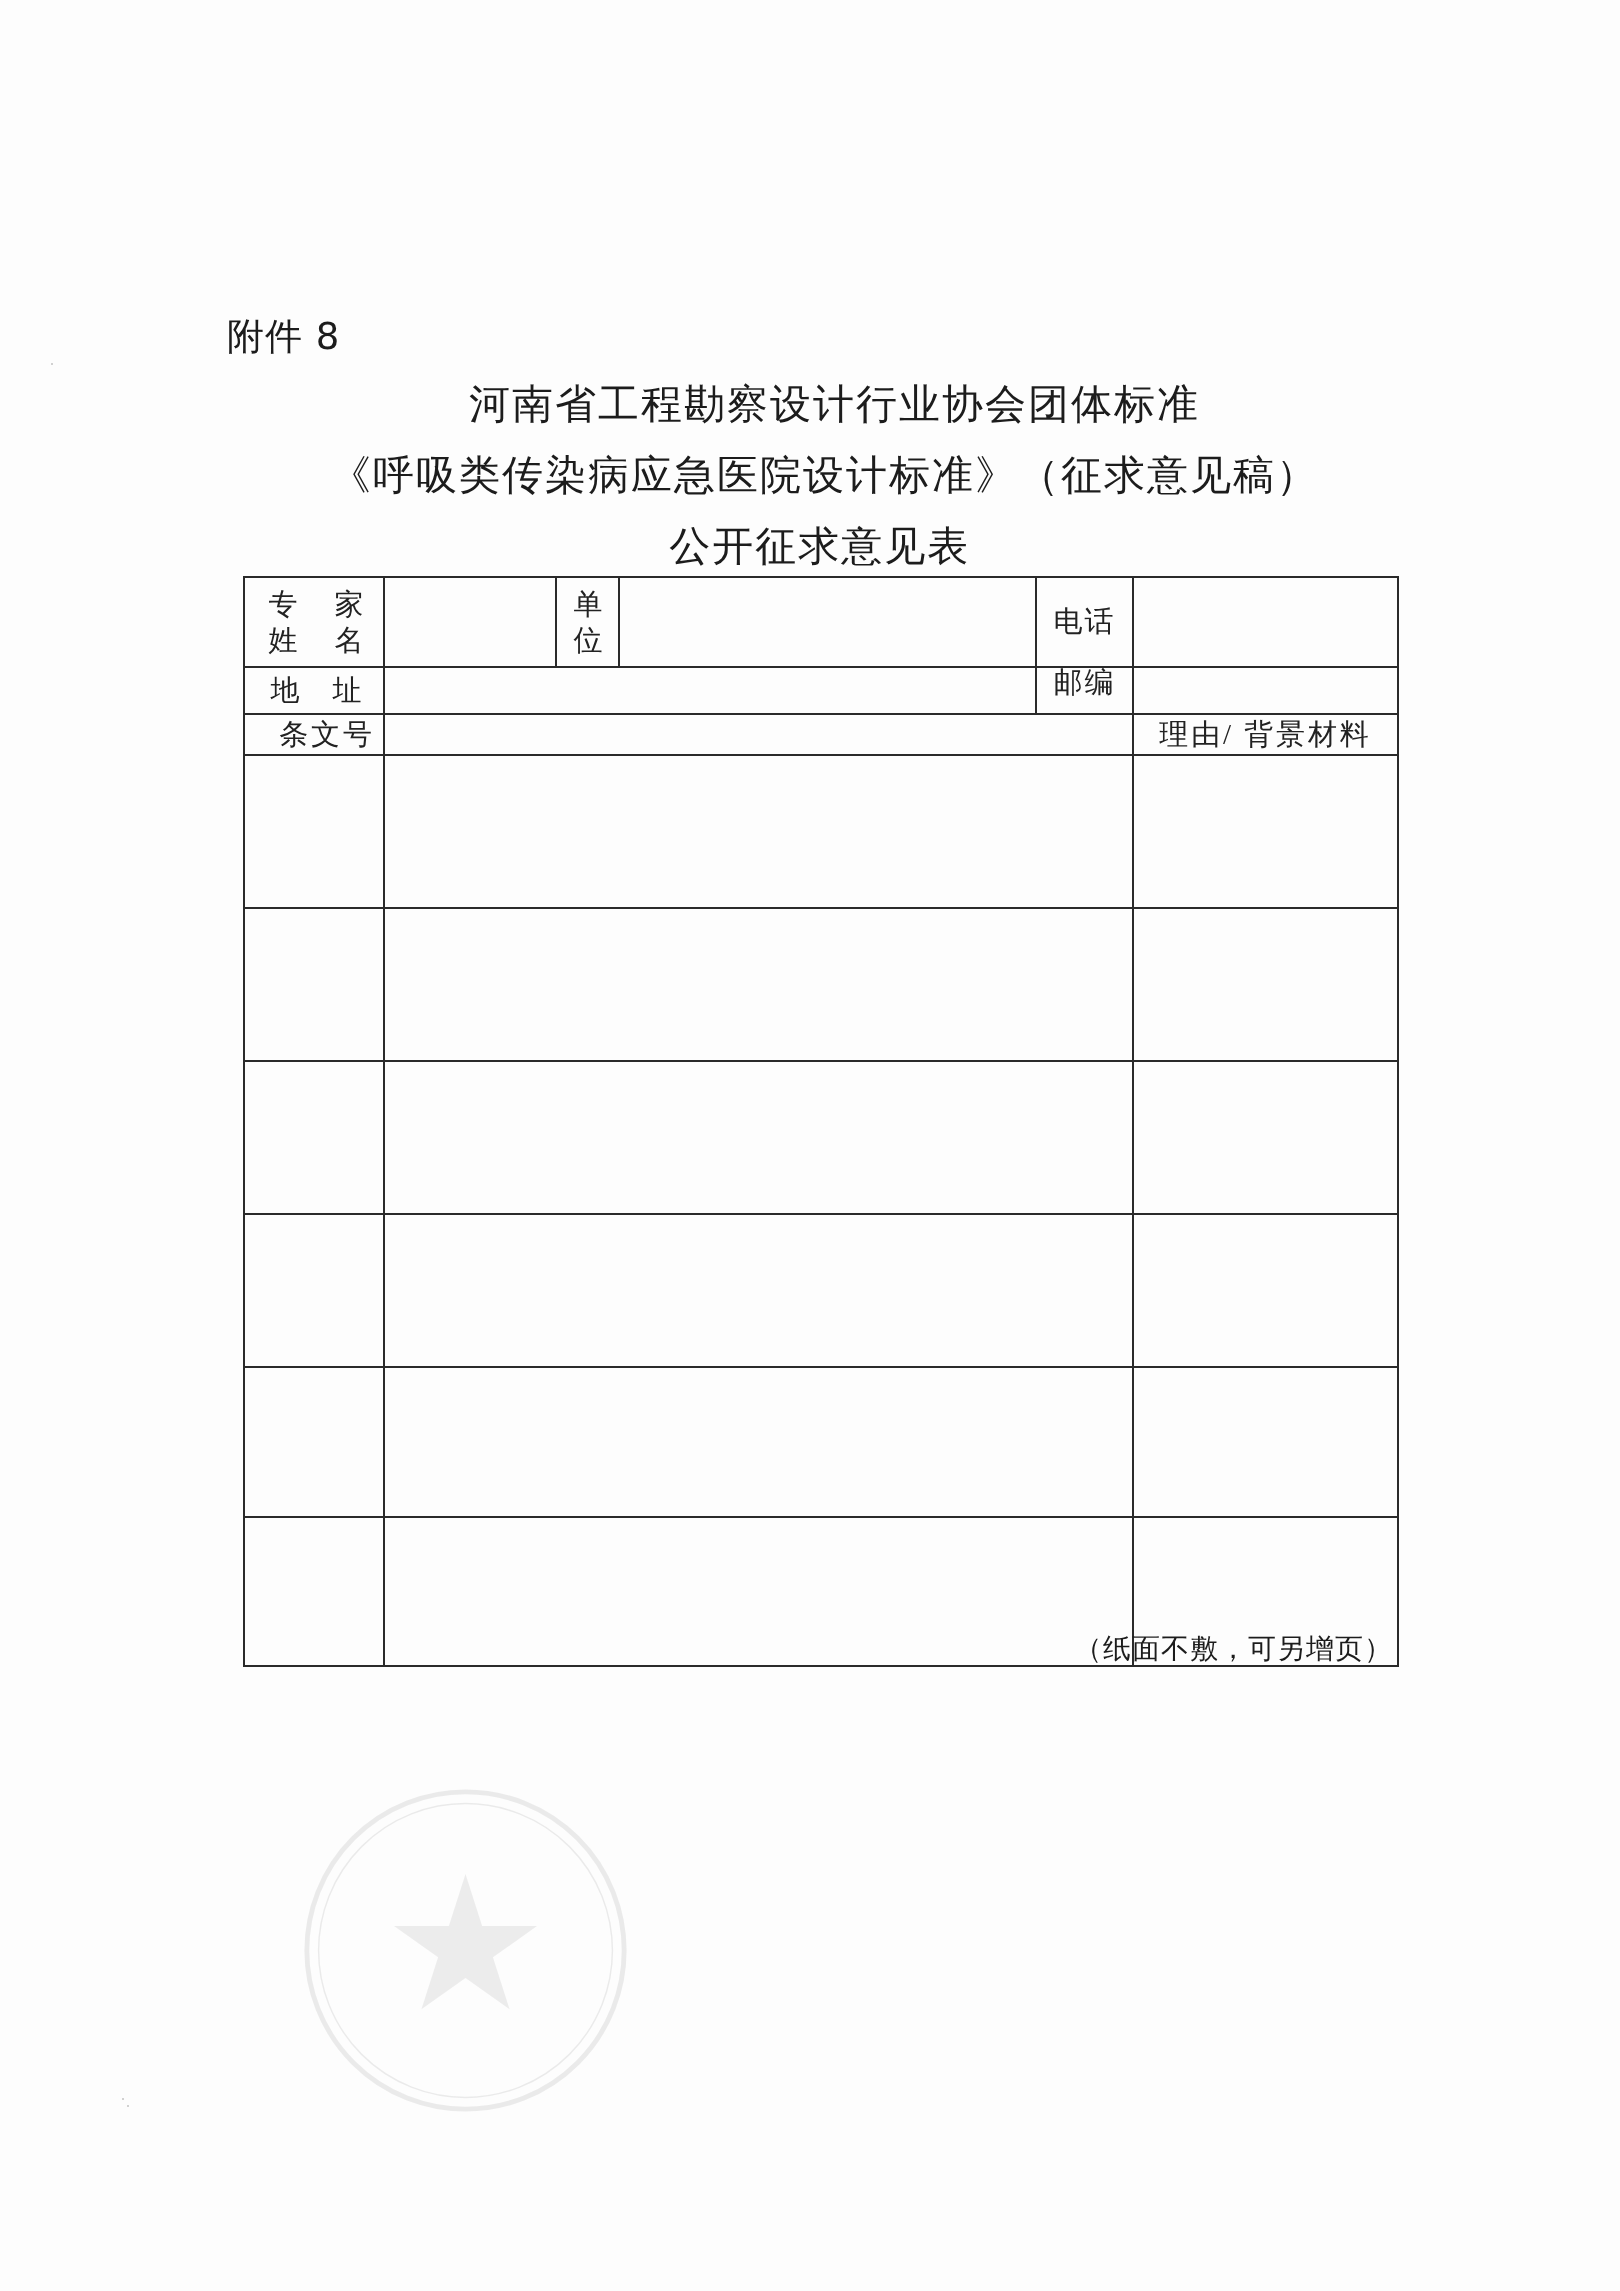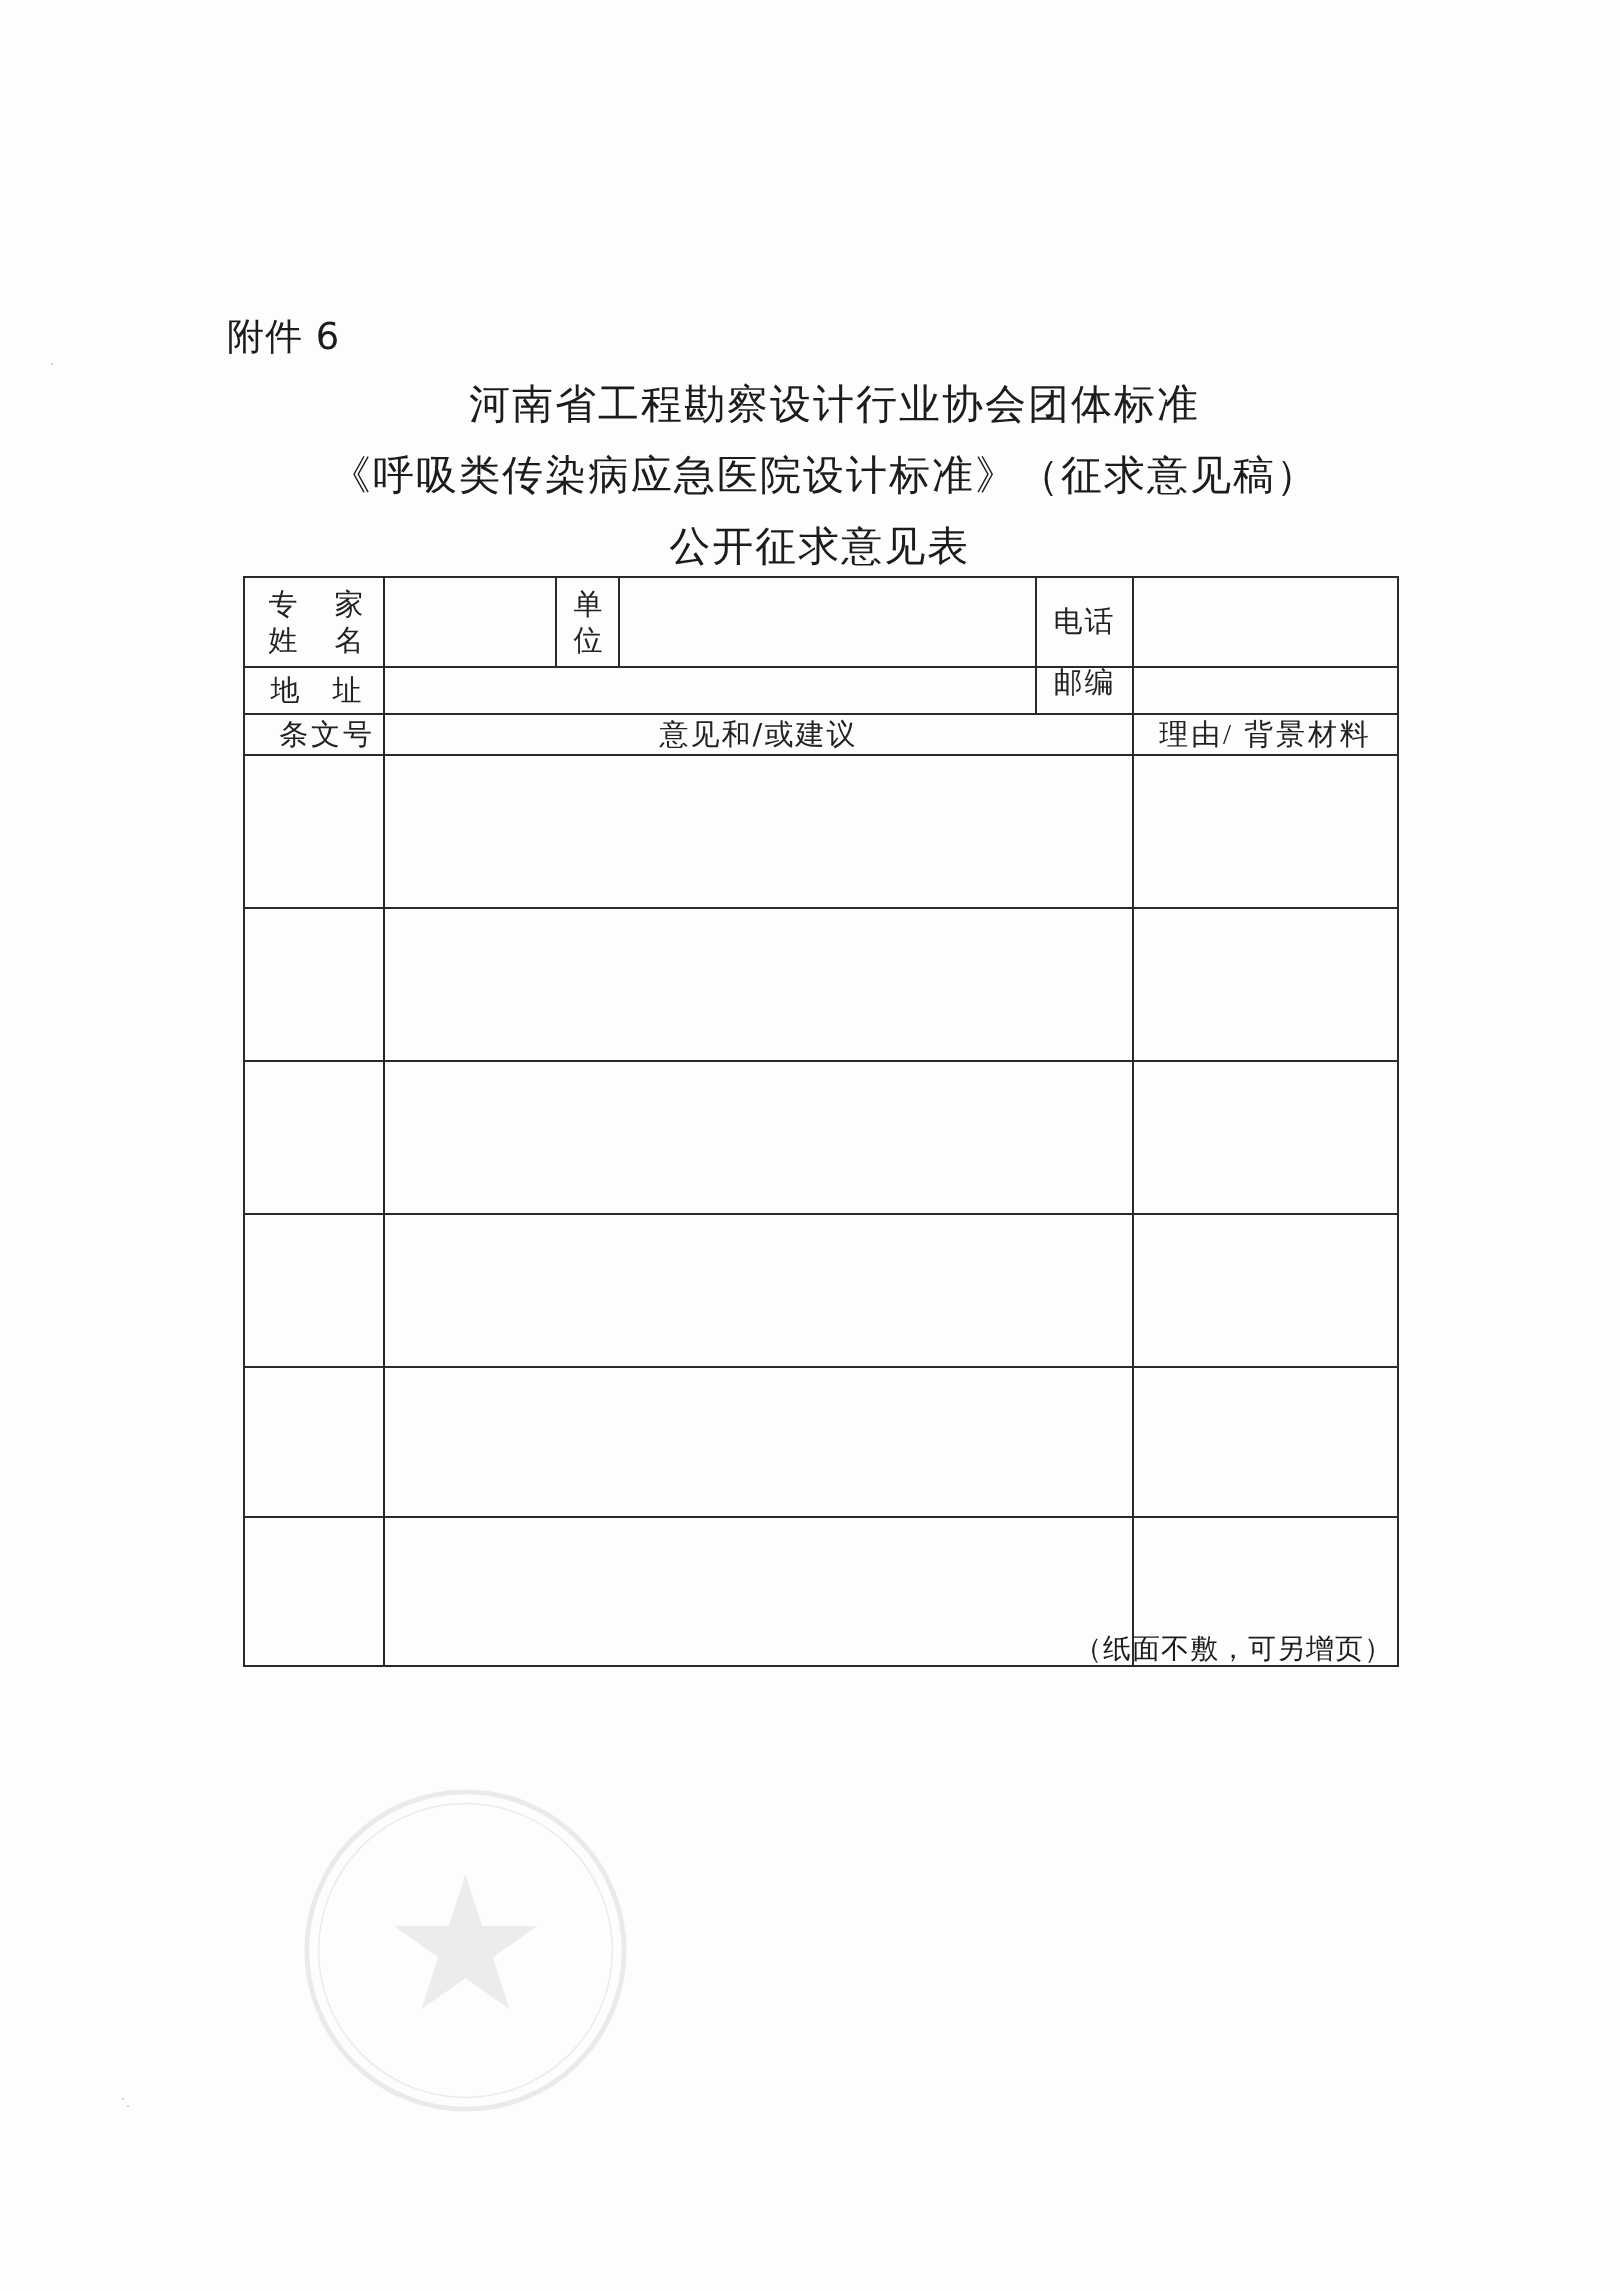--- a/index.html
+++ b/index.html
@@ -24,21 +24,21 @@
   .spread { justify-content: space-between; padding: 0 21.6px 0 25.5px; box-sizing: border-box; }
 
   #footnote { left: 1074px; top: 1630px; font-size: 28px; letter-spacing: 1px; }
 
   #seal { left: 299px; top: 1784px; width: 333px; height: 333px; opacity: 0.12; }
   .scan-dot { position: absolute; width: 2px; height: 2px; background: #888; border-radius: 1px; opacity: .5; }
 </style>
 </head>
 <body>
 
-<div id="attach-label" class="abs">附件 6</div>
+<div id="attach-label" class="abs">附件 8</div>
 
 <div id="title-1" class="abs title">河南省工程勘察设计行业协会团体标准</div>
 <div id="title-2" class="abs title">《呼吸类传染病应急医院设计标准》（征求意见稿）</div>
 <div id="title-3" class="abs title">公开征求意见表</div>
 
 <div id="form" class="abs">
 
   <div class="line-h" style="left:0;top:0;width:1156px;"></div>
   <div class="line-h" style="left:0;top:1089px;width:1156px;"></div>
   <div class="line-v" style="left:0;top:0;height:1091px;"></div>
@@ -84,21 +84,20 @@
   <div class="cell-label spread" style="left:2px;top:92px;width:138px;height:45px;">
     <span>地</span>
     <span>址</span>
   </div>
   <div class="cell-input" style="left:142px;top:92px;width:650px;height:45px;"></div>
 
   <div class="cell-label" style="left:794px;top:92px;width:95px;height:30px;letter-spacing:2px;">邮编</div>
   <div class="cell-input" style="left:891px;top:92px;width:263px;height:45px;"></div>
 
   <div class="cell-label" style="left:2px;top:139px;width:138px;height:39px;letter-spacing:2.9px;padding-left:13px;">条文号</div>
-  <div class="cell-label" style="left:142px;top:139px;width:747px;height:39px;letter-spacing:2px;">意见和/或建议</div>
   <div class="cell-label" style="left:891px;top:139px;width:263px;height:39px;letter-spacing:2.9px;font-family:Liberation Serif, serif;">理由/ 背景材料</div>
 
   <div class="cell-input" style="left:2px;top:180px;width:138px;height:151px;"></div>
   <div class="cell-input" style="left:142px;top:180px;width:747px;height:151px;"></div>
   <div class="cell-input" style="left:891px;top:180px;width:263px;height:151px;"></div>
 
   <div class="cell-input" style="left:2px;top:333px;width:138px;height:151px;"></div>
   <div class="cell-input" style="left:142px;top:333px;width:747px;height:151px;"></div>
   <div class="cell-input" style="left:891px;top:333px;width:263px;height:151px;"></div>
 

